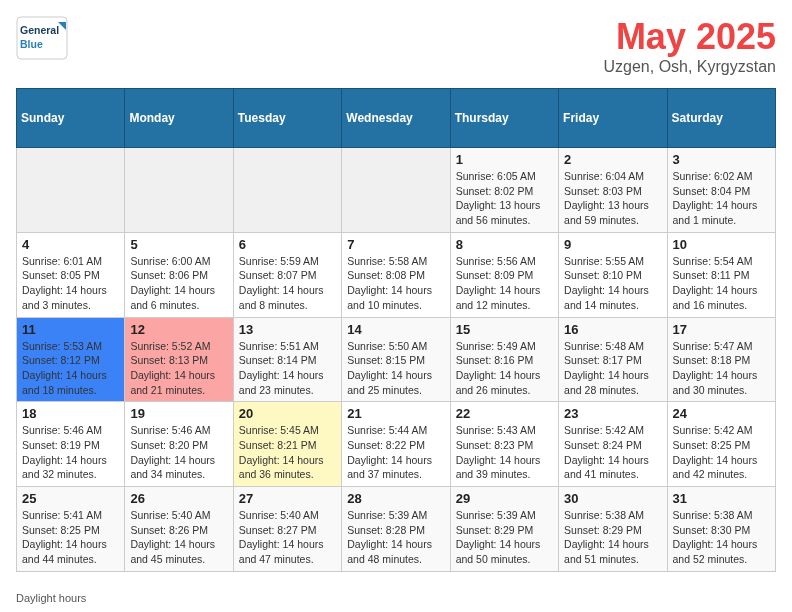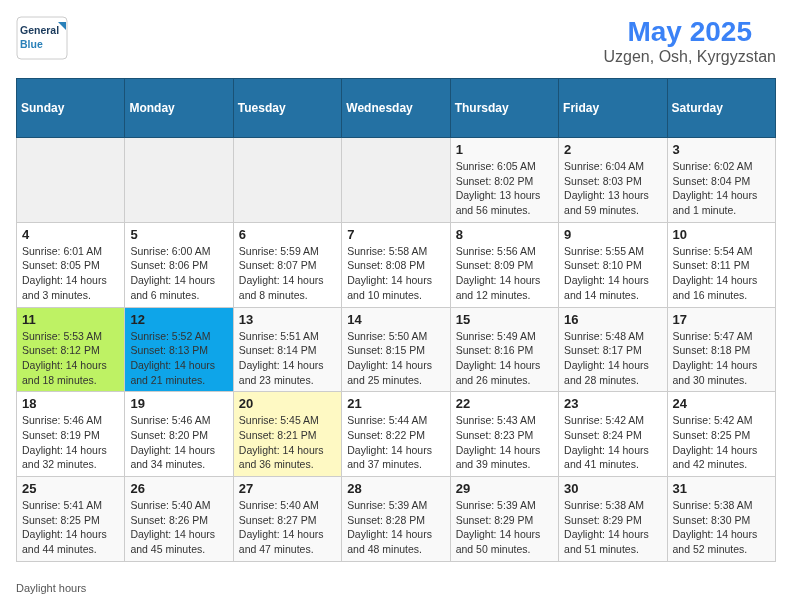--- a/index.html
+++ b/index.html
@@ -18,24 +18,23 @@
     }
     .logo {
       display: flex;
       align-items: center;
       gap: 4px;
     }
     .title-block {
       text-align: right;
     }
     .title-block h1 {
-      font-size: 28px;
-      color: #3b82f6;
+      font-size: 36px;
+      color: #ef4444;
       font-weight: bold;
-      text-align: center;
     }
     .title-block h2 {
       font-size: 16px;
       color: #555;
       font-weight: normal;
     }
     .calendar {
       width: 100%;
       border-collapse: collapse;
       font-size: 11px;
@@ -157,25 +156,25 @@
         <td style="background: rgb(255, 255, 255);">
           <span class="day-num">9</span>
           <div class="day-info">Sunrise: 5:55 AM<br>Sunset: 8:10 PM<br>Daylight: 14 hours and 14 minutes.</div>
         </td>
         <td style="background: rgb(255, 255, 255);">
           <span class="day-num">10</span>
           <div class="day-info">Sunrise: 5:54 AM<br>Sunset: 8:11 PM<br>Daylight: 14 hours and 16 minutes.</div>
         </td>
       </tr>
       <tr>
-        <td style="background: #bef264;">
+        <td style="background: #3b82f6;">
           <span class="day-num">11</span>
           <div class="day-info">Sunrise: 5:53 AM<br>Sunset: 8:12 PM<br>Daylight: 14 hours and 18 minutes.</div>
         </td>
-        <td style="background: #0ea5e9; margin-left: 44px;">
+        <td style="background: #fca5a5; margin-left: 44px;">
           <span class="day-num">12</span>
           <div class="day-info">Sunrise: 5:52 AM<br>Sunset: 8:13 PM<br>Daylight: 14 hours and 21 minutes.</div>
         </td>
         <td style="background: rgb(249, 249, 249);">
           <span class="day-num">13</span>
           <div class="day-info">Sunrise: 5:51 AM<br>Sunset: 8:14 PM<br>Daylight: 14 hours and 23 minutes.</div>
         </td>
         <td style="background: rgb(249, 249, 249);">
           <span class="day-num">14</span>
           <div class="day-info">Sunrise: 5:50 AM<br>Sunset: 8:15 PM<br>Daylight: 14 hours and 25 minutes.</div>

